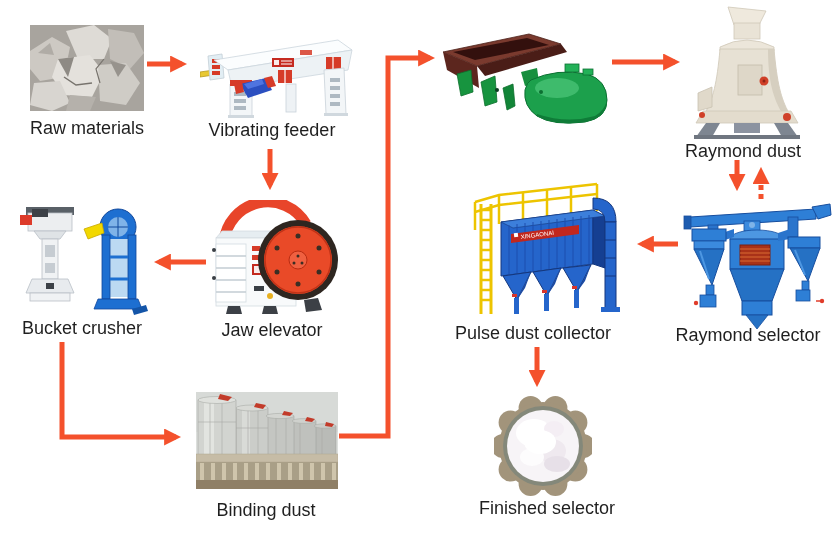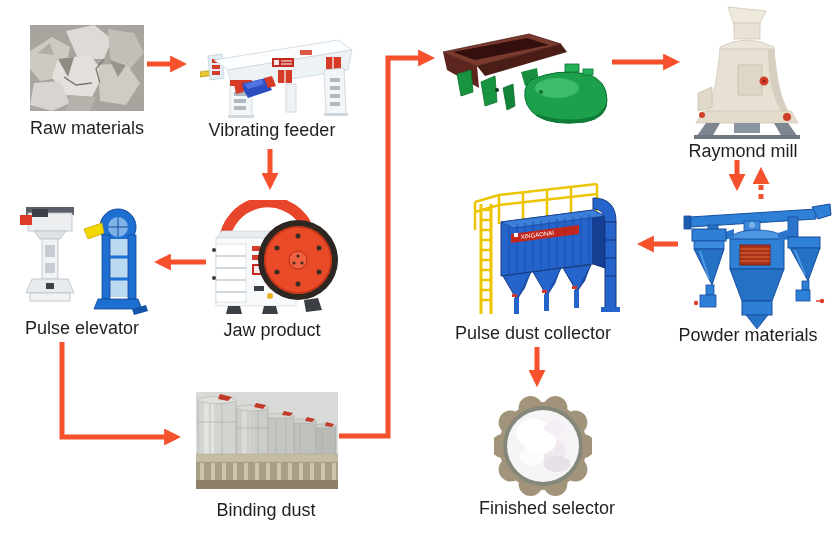--- a/index.html
+++ b/index.html
@@ -118,21 +118,21 @@
     <circle cx="74" cy="76" r="4.5" fill="#d04028"></circle>
     <circle cx="74" cy="76" r="1.5" fill="#8f2314"></circle>
     <polygon points="13,106 101,106 108,118 6,118" fill="#e3dccd" stroke="#cfc8b8" stroke-width="0.8"></polygon>
     <circle cx="97" cy="112" r="4" fill="#d04028"></circle>
     <circle cx="12" cy="110" r="3" fill="#d04028"></circle>
     <polygon points="16,118 30,118 22,132 6,132" fill="#7e8691"></polygon>
     <polygon points="84,118 98,118 108,132 92,132" fill="#7e8691"></polygon>
     <rect x="4" y="130" width="106" height="4" fill="#6f7680"></rect>
     <rect x="44" y="118" width="26" height="10" fill="#8c93a0"></rect>
   </svg>
-  <div class="node-label" style="left:743px;top:141px">Raymond mill</div>
+  <div class="node-label" style="left:743px;top:141px">Raymond dust</div>
 
   <svg class="node-img" style="left:20px;top:205px" width="128" height="112" viewBox="0 0 128 112">
     <rect x="6" y="2" width="48" height="8" fill="#596067"></rect>
     <rect x="8" y="8" width="44" height="18" fill="#eceef0" stroke="#b9bfc6" stroke-width="0.8"></rect>
     <rect x="0" y="10" width="12" height="10" fill="#dd3b2a"></rect>
     <rect x="12" y="4" width="16" height="8" fill="#3c4147"></rect>
     <polygon points="14,26 46,26 40,34 20,34" fill="#dfe3e6" stroke="#b9bfc6" stroke-width="0.8"></polygon>
     <rect x="22" y="34" width="16" height="40" fill="#f0f2f4" stroke="#b9bfc6" stroke-width="0.8"></rect>
     <rect x="25" y="40" width="10" height="12" fill="#c6ccd2"></rect>
     <rect x="25" y="58" width="10" height="10" fill="#c6ccd2"></rect>
@@ -145,21 +145,21 @@
     <line x1="88" y1="22" x2="108" y2="22" stroke="#11489c" stroke-width="1"></line>
     <polygon points="64,24 82,18 84,28 68,34" fill="#f2d800" stroke="#c9a800" stroke-width="0.8"></polygon>
     <rect x="90" y="34" width="18" height="58" fill="#bcd9f2"></rect>
     <rect x="82" y="30" width="8" height="64" fill="#1d6fd1" stroke="#11489c" stroke-width="0.8"></rect>
     <rect x="108" y="30" width="8" height="64" fill="#1d6fd1" stroke="#11489c" stroke-width="0.8"></rect>
     <line x1="90" y1="52" x2="108" y2="52" stroke="#1d6fd1" stroke-width="3"></line>
     <line x1="90" y1="74" x2="108" y2="74" stroke="#1d6fd1" stroke-width="3"></line>
     <polygon points="78,94 118,94 122,104 74,104" fill="#1d6fd1" stroke="#11489c" stroke-width="0.8"></polygon>
     <polygon points="112,104 126,100 128,106 114,110" fill="#1455a8"></polygon>
   </svg>
-  <div class="node-label" style="left:82px;top:318px">Pulse elevator</div>
+  <div class="node-label" style="left:82px;top:318px">Bucket crusher</div>
 
   <svg class="node-img" style="left:208px;top:200px" width="130" height="118" viewBox="0 0 130 118">
     <path d="M16,42 A44,44 0 0 1 98,24" stroke="#e8452a" stroke-width="11" fill="none"></path>
     <polygon points="8,38 88,38 82,31 14,31" fill="#e6edf1" stroke="#d3dbe1" stroke-width="0.8"></polygon>
     <rect x="8" y="38" width="80" height="68" fill="#f8fafb" stroke="#d3dbe1" stroke-width="0.8"></rect>
     <rect x="8" y="44" width="30" height="58" fill="#ffffff" stroke="#d3dbe1" stroke-width="0.8"></rect>
     <line x1="8" y1="56" x2="38" y2="56" stroke="#c3ccd3" stroke-width="1.5"></line>
     <line x1="8" y1="68" x2="38" y2="68" stroke="#c3ccd3" stroke-width="1.5"></line>
     <line x1="8" y1="80" x2="38" y2="80" stroke="#c3ccd3" stroke-width="1.5"></line>
     <line x1="8" y1="92" x2="38" y2="92" stroke="#c3ccd3" stroke-width="1.5"></line>
@@ -183,21 +183,21 @@
     <circle cx="69" cy="72" r="2.5" fill="#3a2e24"></circle>
     <circle cx="69" cy="48" r="2.5" fill="#3a2e24"></circle>
     <circle cx="90" cy="60" r="9" fill="#f06040" stroke="#b82c12" stroke-width="1"></circle>
     <circle cx="90" cy="56" r="1.5" fill="#3a2e24"></circle>
     <circle cx="86" cy="63" r="1.5" fill="#3a2e24"></circle>
     <circle cx="94" cy="63" r="1.5" fill="#3a2e24"></circle>
     <polygon points="20,106 32,106 34,114 18,114" fill="#3c4046"></polygon>
     <polygon points="56,106 68,106 70,114 54,114" fill="#3c4046"></polygon>
     <polygon points="96,100 110,98 114,110 98,112" fill="#3c4046"></polygon>
   </svg>
-  <div class="node-label" style="left:272px;top:320px">Jaw product</div>
+  <div class="node-label" style="left:272px;top:320px">Jaw elevator</div>
 
   <svg class="node-img" style="left:465px;top:178px" width="155" height="140" viewBox="0 0 155 140">
     <g stroke="#edc400" stroke-width="2.5" fill="none">
       <polyline points="10,24 34,17 132,6"></polyline>
       <polyline points="10,34 34,27 132,16"></polyline>
       <line x1="10" y1="24" x2="10" y2="52"></line>
       <line x1="34" y1="17" x2="34" y2="46"></line>
       <line x1="58" y1="14" x2="58" y2="42"></line>
       <line x1="82" y1="11" x2="82" y2="40"></line>
       <line x1="106" y1="9" x2="106" y2="37"></line>
@@ -287,21 +287,21 @@
     <rect x="22" y="100" width="16" height="12" fill="#2e7fd6" stroke="#174e9e" stroke-width="0.8"></rect>
     <circle cx="18" cy="108" r="2.2" fill="#e03c2a"></circle>
     <rect x="110" y="42" width="32" height="11" fill="#2e7fd6" stroke="#174e9e" stroke-width="1"></rect>
     <polygon points="112,53 142,53 130,86" fill="#2571c4" stroke="#174e9e" stroke-width="1"></polygon>
     <line x1="117" y1="55" x2="127" y2="80" stroke="#4d97e2" stroke-width="2"></line>
     <rect x="124" y="86" width="7" height="9" fill="#2e7fd6" stroke="#174e9e" stroke-width="0.8"></rect>
     <rect x="118" y="95" width="14" height="11" fill="#2e7fd6" stroke="#174e9e" stroke-width="0.8"></rect>
     <circle cx="144" cy="106" r="2.2" fill="#e03c2a"></circle>
     <line x1="138" y1="106" x2="142" y2="106" stroke="#e03c2a" stroke-width="1.5"></line>
   </svg>
-  <div class="node-label" style="left:748px;top:325px">Powder materials</div>
+  <div class="node-label" style="left:748px;top:325px">Raymond selector</div>
 
   <svg class="node-img" style="left:196px;top:392px" width="142" height="97" viewBox="0 0 142 97">
     <rect width="142" height="62" fill="#d7dad7"></rect>
     <rect y="40" width="142" height="22" fill="#dcdfdc"></rect>
     <g stroke="#9a9c98" stroke-width="0.5">
       <rect x="118" y="34" width="22" height="30" fill="#b9bbb7"></rect>
       <rect x="96" y="29" width="24" height="35" fill="#bfc1bd"></rect>
       <rect x="70" y="24" width="28" height="40" fill="#c4c6c2"></rect>
       <rect x="40" y="16" width="32" height="48" fill="#cbcdc9"></rect>
       <rect x="2" y="8" width="38" height="56" fill="#d2d4d0"></rect>

